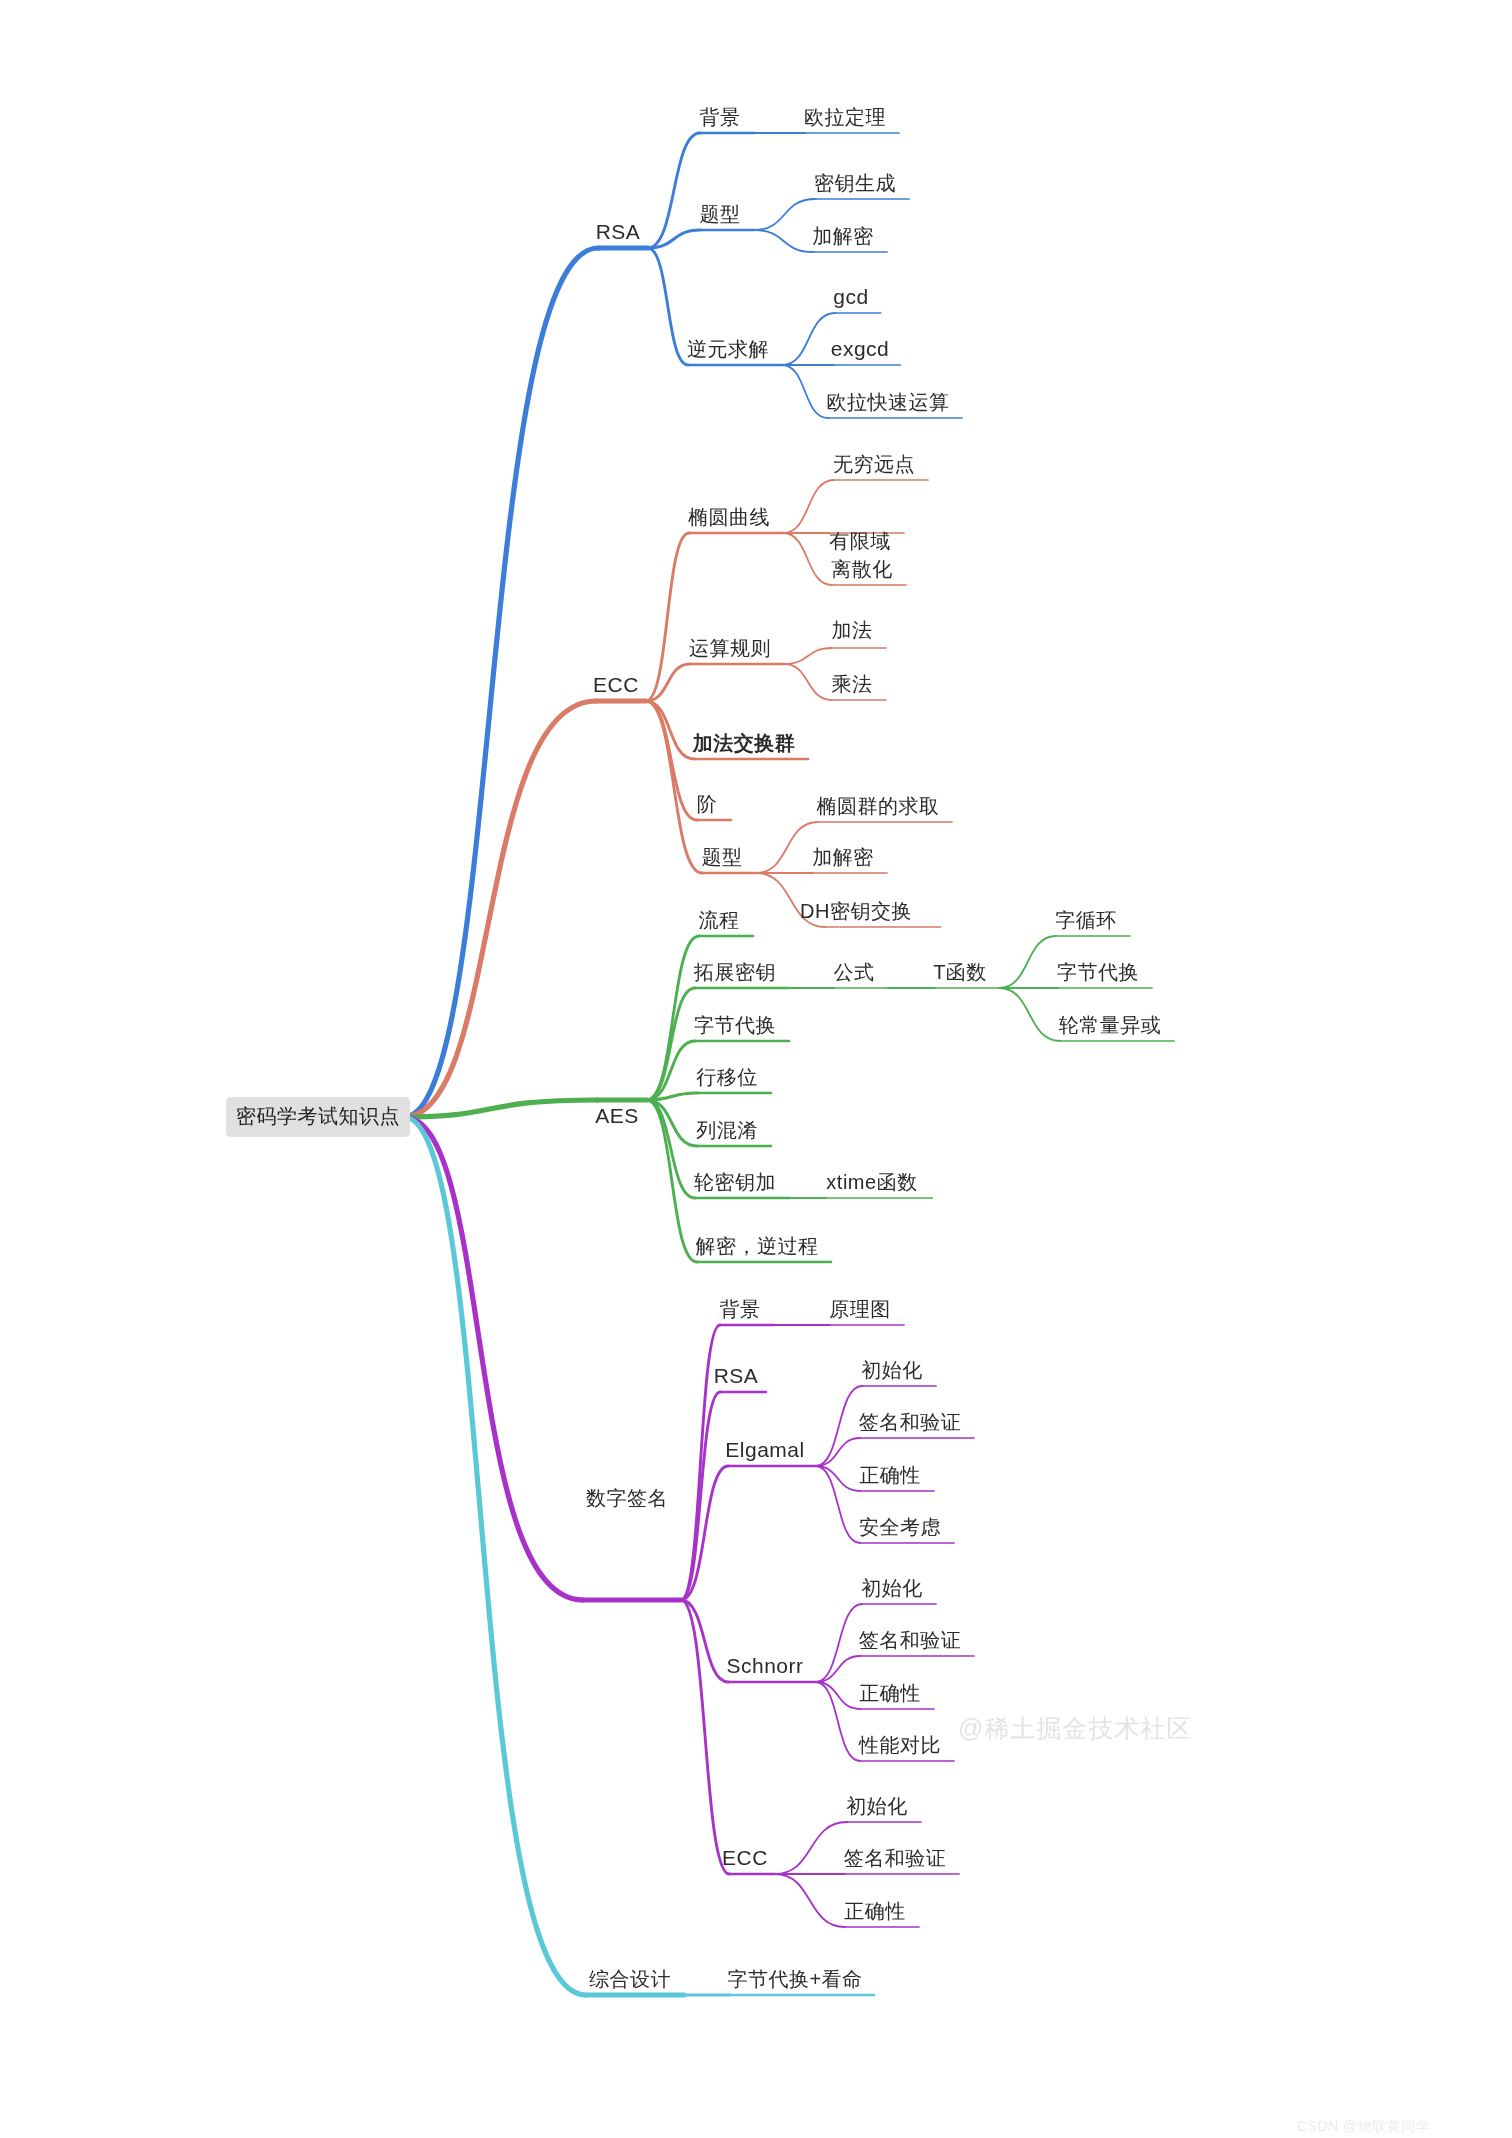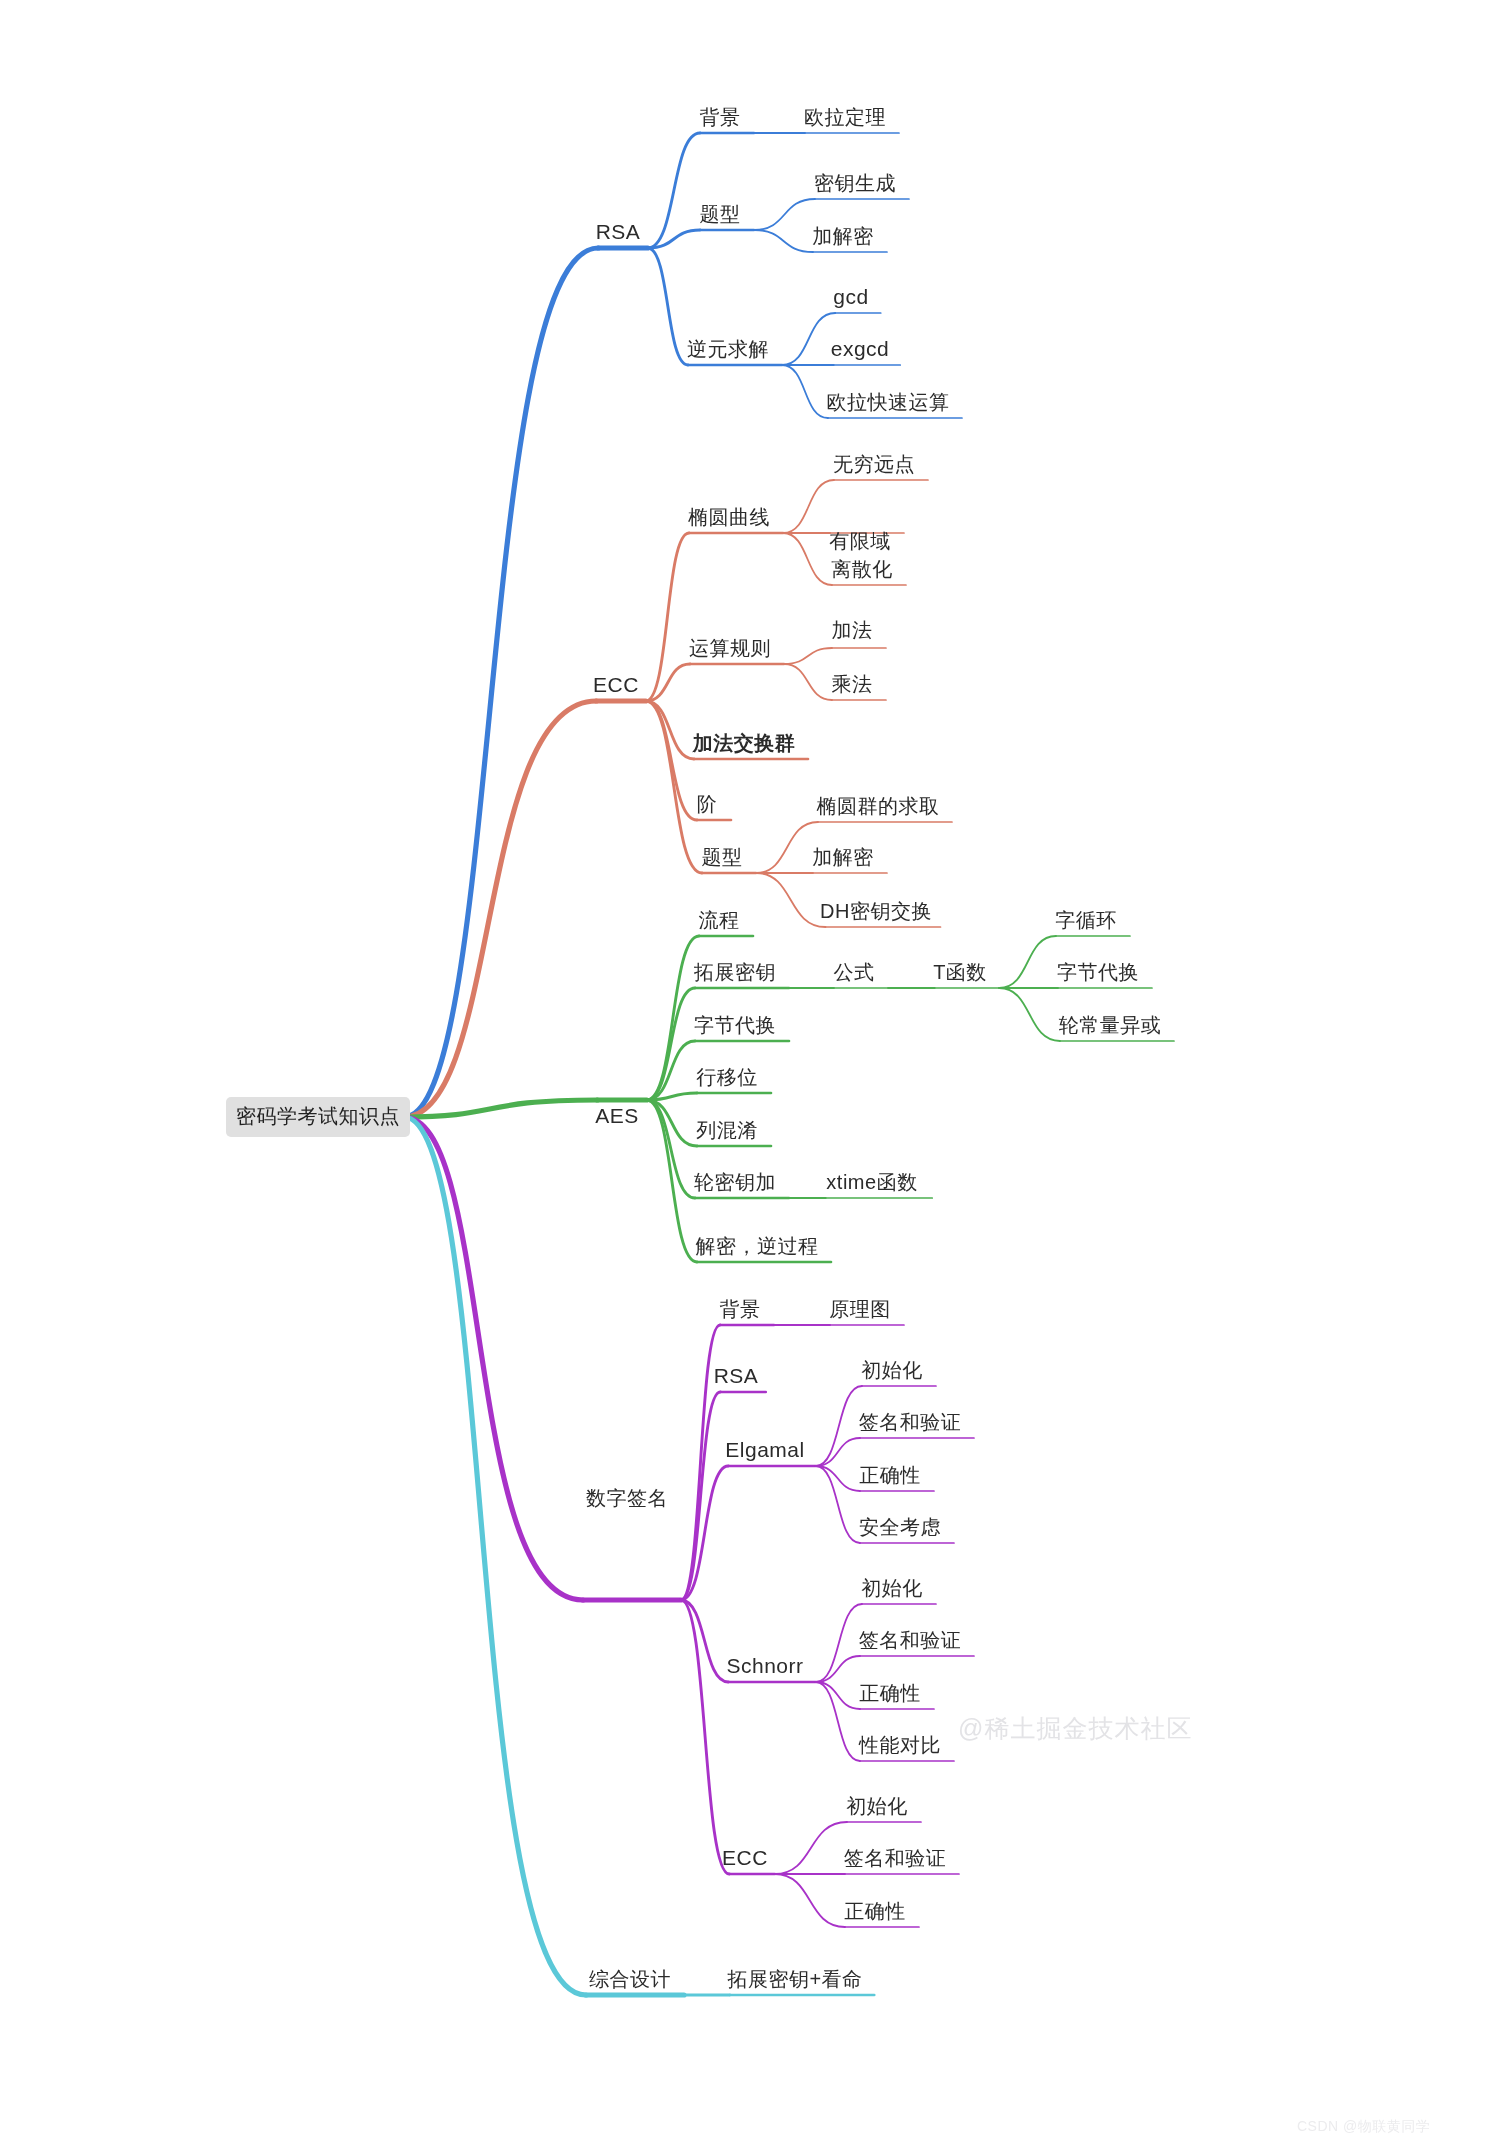--- a/index.html
+++ b/index.html
@@ -203,21 +203,21 @@
       <div class="node-label" style="left: 860px; top: 553px; font-family: Liberation Mono, monospace;">有限域</div>
       <div class="node-label" style="left: 862px; top: 579px;">离散化</div>
       <div class="node-label" style="left: 730px; top: 658px;">运算规则</div>
       <div class="node-label" style="left: 852px; top: 642px; font-family: Liberation Mono, monospace;">加法</div>
       <div class="node-label" style="left: 852px; top: 694px;">乘法</div>
       <div class="node-label" style="left: 744px; top: 753px; font-weight: bold;">加法交换群</div>
       <div class="node-label" style="left: 707px; top: 814px;">阶</div>
       <div class="node-label" style="left: 722px; top: 867px;">题型</div>
       <div class="node-label" style="left: 878px; top: 816px;">椭圆群的求取</div>
       <div class="node-label" style="left: 843px; top: 867px;">加解密</div>
-      <div class="node-label" style="left: 876px; top: 921px;">DH密钥交换</div>
+      <div class="node-label" style="left: 856px; top: 921px;">DH密钥交换</div>
       <div class="node-label latin" style="left: 617px; top: 1094px; margin-top: 32px;">AES</div>
       <div class="node-label" style="left: 719px; top: 930px;">流程</div>
       <div class="node-label" style="left: 735px; top: 982px;">拓展密钥</div>
       <div class="node-label" style="left: 854px; top: 982px;">公式</div>
       <div class="node-label" style="left: 960px; top: 982px;">T函数</div>
       <div class="node-label" style="left: 1086px; top: 930px;">字循环</div>
       <div class="node-label" style="left: 1098px; top: 982px;">字节代换</div>
       <div class="node-label" style="left: 1110px; top: 1035px;">轮常量异或</div>
       <div class="node-label" style="left: 735px; top: 1035px;">字节代换</div>
       <div class="node-label" style="left: 727px; top: 1087px;">行移位</div>
@@ -237,20 +237,20 @@
       <div class="node-label latin" style="left: 765px; top: 1676px;">Schnorr</div>
       <div class="node-label" style="left: 892px; top: 1598px;">初始化</div>
       <div class="node-label" style="left: 910px; top: 1650px;">签名和验证</div>
       <div class="node-label" style="left: 890px; top: 1703px;">正确性</div>
       <div class="node-label" style="left: 900px; top: 1755px;">性能对比</div>
       <div class="node-label latin" style="left: 745px; top: 1868px;">ECC</div>
       <div class="node-label" style="left: 877px; top: 1816px;">初始化</div>
       <div class="node-label" style="left: 895px; top: 1868px;">签名和验证</div>
       <div class="node-label" style="left: 875px; top: 1921px;">正确性</div>
       <div class="node-label" style="left: 630px; top: 1989px;">综合设计</div>
-      <div class="node-label" style="left: 795px; top: 1989px;">拓展密钥+看命</div>
+      <div class="node-label" style="left: 795px; top: 1989px;">字节代换+看命</div>
     </div>
 
   <div class="root-label" id="root-node" style="left: 318px; top: 1117px;">密码学考试知识点</div>
 
   <div class="wm-jj" style="left:958px; top:1712px;">@稀土掘金技术社区</div>
   <div class="wm-csdn" style="left:1297px; top:2118px;">CSDN @物联黄同学</div>
 </div>
 
 </body></html>

